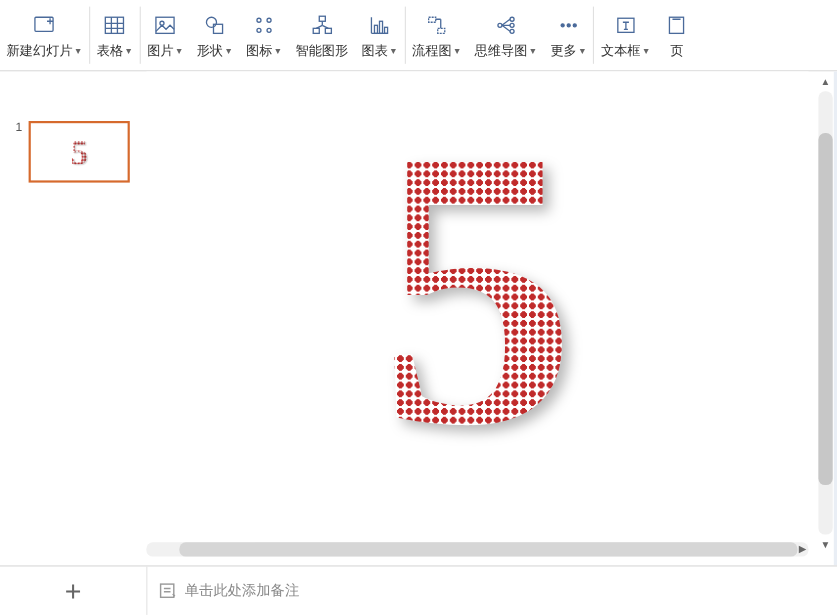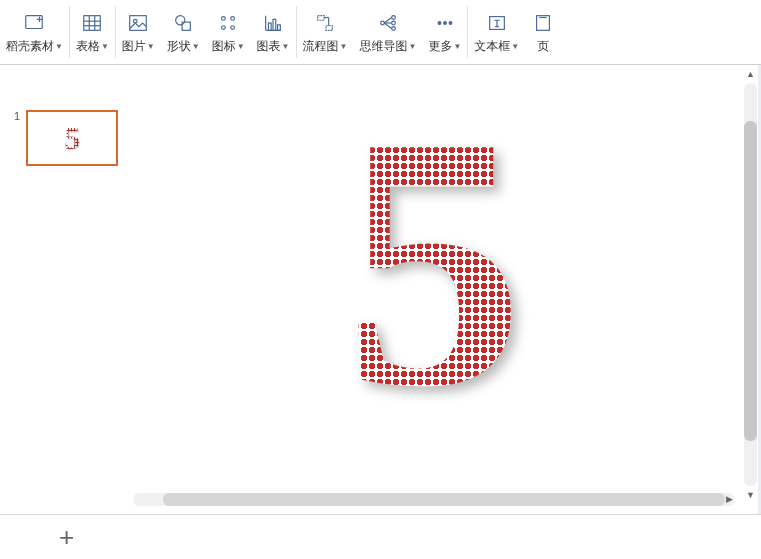--- a/index.html
+++ b/index.html
@@ -64,21 +64,21 @@
 <div class="toolbar">
   <div class="tb-btn">
     <span class="tb-icon">
       <svg viewBox="0 0 24 24">
           <rect x="3" y="4" width="18" height="14" rx="1"></rect>
           <line x1="18" y1="5" x2="18" y2="11"></line>
           <line x1="15" y1="8" x2="21" y2="8"></line>
         </svg>
     </span>
     <span class="tb-label">
-        <span>稻壳素材</span>
+        <span>新建幻灯片</span>
         <span class="dd">▼</span>
       </span>
   </div>
   <div class="tb-sep"></div>
   <div class="tb-btn">
     <span class="tb-icon">
       <svg viewBox="0 0 24 24">
           <rect x="3" y="4" width="18" height="16"></rect>
           <line x1="3" y1="10" x2="21" y2="10"></line>
           <line x1="3" y1="15" x2="21" y2="15"></line>
@@ -122,20 +122,35 @@
       <svg viewBox="0 0 24 24">
           <circle cx="7" cy="7" r="2"></circle>
           <circle cx="17" cy="7" r="2"></circle>
           <circle cx="7" cy="17" r="2"></circle>
           <circle cx="17" cy="17" r="2"></circle>
         </svg>
     </span>
     <span class="tb-label">
         <span>图标</span>
         <span class="dd">▼</span>
+      </span>
+  </div>
+  <div class="tb-btn">
+    <span class="tb-icon">
+      <svg viewBox="0 0 24 24">
+          <rect x="9" y="3" width="6" height="5"></rect>
+          <rect x="3" y="15" width="6" height="5"></rect>
+          <rect x="15" y="15" width="6" height="5"></rect>
+          <line x1="12" y1="8" x2="12" y2="12"></line>
+          <line x1="6" y1="15" x2="12" y2="12"></line>
+          <line x1="18" y1="15" x2="12" y2="12"></line>
+        </svg>
+    </span>
+    <span class="tb-label">
+        <span>智能图形</span>
       </span>
   </div>
   <div class="tb-btn">
     <span class="tb-icon">
       <svg viewBox="0 0 24 24">
           <line x1="4" y1="20" x2="4" y2="4"></line>
           <line x1="4" y1="20" x2="20" y2="20"></line>
           <rect x="7" y="12" width="3" height="8"></rect>
           <rect x="12" y="8" width="3" height="12"></rect>
           <rect x="17" y="14" width="3" height="6"></rect>
@@ -262,13 +277,22 @@
     <div class="thumb-bar"></div>
     <span class="arr" style="right:2px;">▶</span>
   </div>
 </div>
 <div class="rightedge"></div>
 
 <div class="bottom">
   <div class="addslide">
     <span>+</span>
   </div>
+  <div class="notes">
+    <svg width="16" height="16" viewBox="0 0 16 16">
+        <rect x="2" y="2" width="12" height="12"></rect>
+        <line x1="5" y1="6" x2="11" y2="6"></line>
+        <line x1="5" y1="9" x2="11" y2="9"></line>
+        <line x1="13" y1="11" x2="15" y2="13"></line>
+      </svg>
+    <span>单击此处添加备注</span>
+  </div>
 </div>
 
 </body></html>

